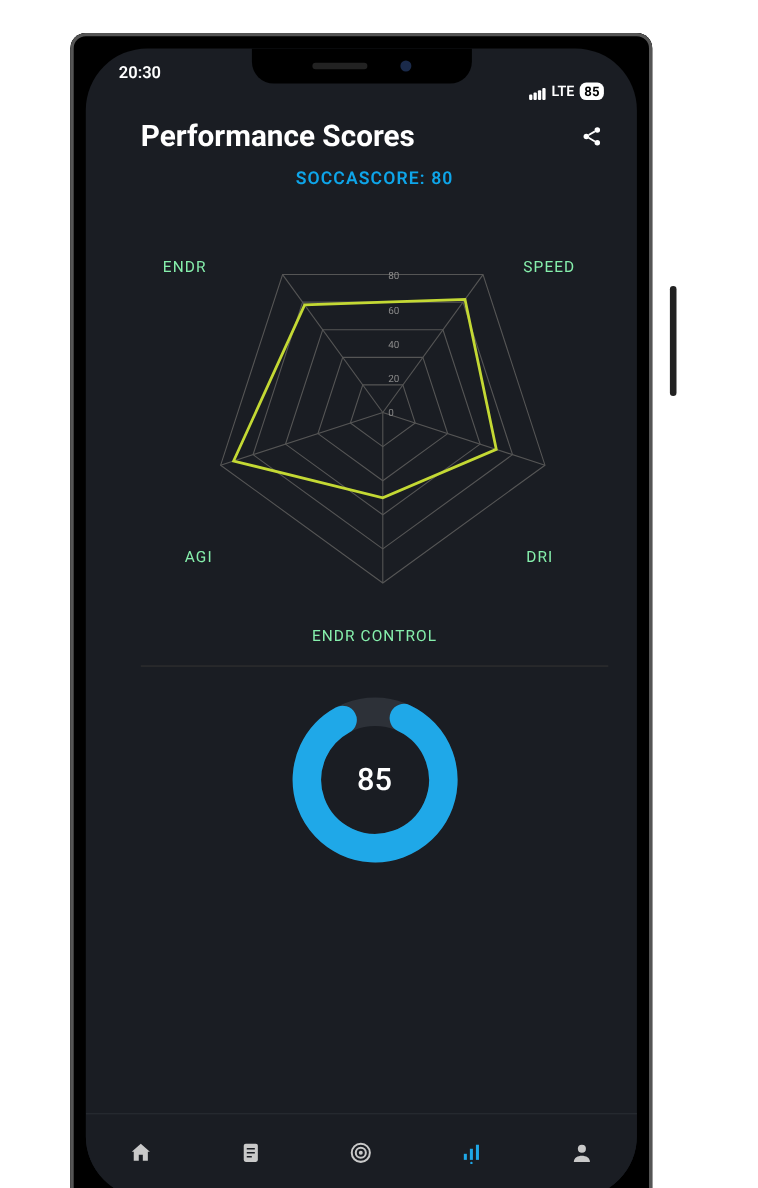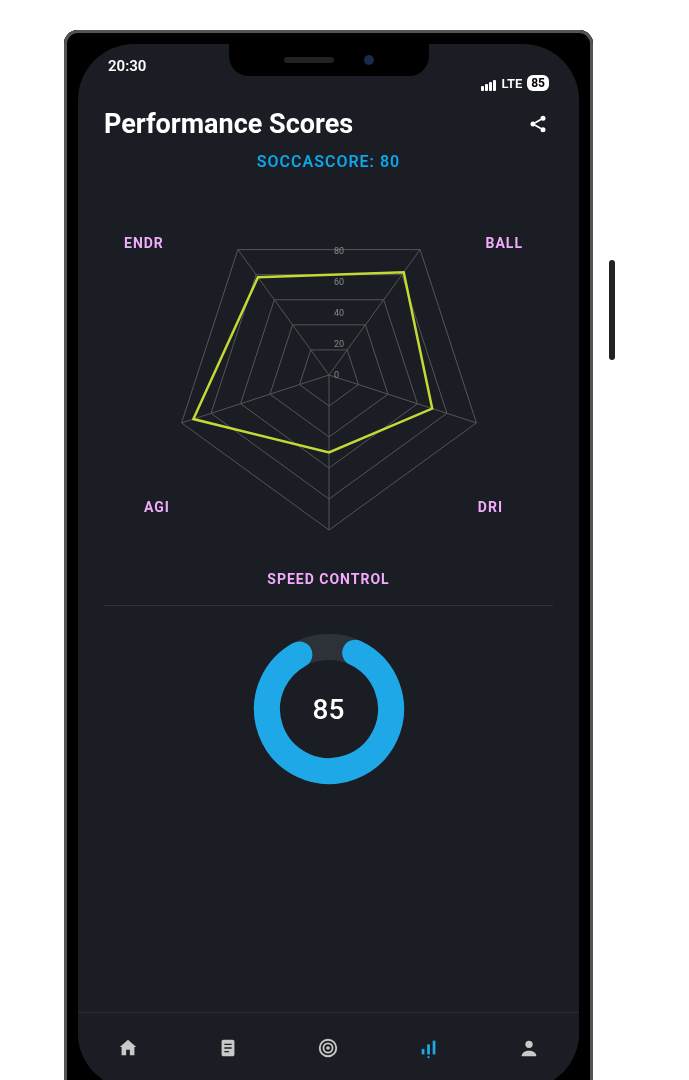--- a/index.html
+++ b/index.html
@@ -16,28 +16,28 @@
   .cam{width:10px;height:10px;background:#1a2a4a;border-radius:50%;}
   .status-bar{height:44px;display:flex;justify-content:space-between;align-items:center;padding:0 30px;font-size:15px;font-weight:600;position:relative;z-index:5;}
   .status-right{display:flex;align-items:flex-end;gap:5px;font-size:13px;margin-top:34px;}
   .signal{display:inline-flex;align-items:flex-end;gap:1px;}
   .signal span{width:3px;background:#fff;border-radius:1px;}
   .signal span:nth-child(1){height:5px;}
   .signal span:nth-child(2){height:7px;}
   .signal span:nth-child(3){height:9px;}
   .signal span:nth-child(4){height:11px;}
   .battery{display:inline-flex;align-items:center;background:#fff;color:#000;border-radius:6px;padding:1px 4px;font-weight:700;font-size:12px;}
-  .content{padding:10px 26px 0 26px;}
+  .content{padding:10px 26px 0 14px;margin-left:36px;}
   .header{display:flex;justify-content:space-between;align-items:center;margin-top:10px;}
   .title{font-size:27px;font-weight:700;margin:0;}
   .share{width:30px;height:30px;display:flex;align-items:center;justify-content:center;}
   .subtitle{text-align:center;font-size:16px;font-weight:600;letter-spacing:1px;margin-top:12px;color:#0ea5e9;}
   .radar-wrap{position:relative;width:100%;height:420px;margin-top:4px;}
   .radar-wrap svg{display:block;margin:0 auto;}
-  .radar-label{position:absolute;font-size:14px;font-weight:700;letter-spacing:1px;color:#f0abfc;}
+  .radar-label{position:absolute;font-size:14px;font-weight:400;letter-spacing:1px;color:#86efac;}
   .divider{border:0;border-top:1px solid #333;margin:10px 0 18px 0;}
   .details-header{display:flex;justify-content:space-between;align-items:center;margin-bottom:12px;}
   .details-title{font-size:20px;font-weight:700;margin:0;}
   .chevs{display:flex;gap:10px;align-items:center;}
   .chev{width:32px;height:32px;border-radius:50%;display:flex;align-items:center;justify-content:center;}
   .chev.dim{color:#555;}
   .chev.lit{background:#2f333b;color:#fff;}
   .ring-wrap{display:flex;justify-content:center;position:relative;}
   .ring-val{position:absolute;top:50%;left:50%;transform:translate(-50%,-50%);font-size:28px;font-weight:500;}
   .tabbar{position:absolute;bottom:0;left:0;right:0;height:70px;background:#1a1d23;border-top:1px solid #2a2d33;display:flex;justify-content:space-around;align-items:center;padding-bottom:6px;}
@@ -103,23 +103,23 @@
               <line x1="220" y1="200" x2="220" y2="355" stroke="#555"></line>
               <line x1="220" y1="200" x2="72.58623997425121" y2="247.89763412811686" stroke="#555"></line>
               <line x1="220" y1="200" x2="128.89328589466663" y2="74.60236587188317" stroke="#555"></line>
               <text x="225" y="203" class="tick-label">0</text>
               <text x="225" y="172" class="tick-label">20</text>
               <text x="225" y="141" class="tick-label">40</text>
               <text x="225" y="110" class="tick-label">60</text>
               <text x="225" y="79" class="tick-label">80</text>
               <path d="M294.70750556637336 97.17394001494418L323.18963201802416 233.5283438896818L220 277.5L84.37934077631112 244.06582339786752L148.93676299784 102.18984538006886Z" fill="none" stroke="#c4d934" stroke-width="2.5"></path>
             </svg>
-          <div class="radar-label" style="top:60px;right:30px;">BALL</div>
+          <div class="radar-label" style="top:60px;right:30px;">SPEED</div>
           <div class="radar-label" style="bottom:80px;right:50px;">DRI</div>
-          <div class="radar-label" style="bottom:8px;left:50%;transform:translateX(-50%);">SPEED CONTROL</div>
+          <div class="radar-label" style="bottom:8px;left:50%;transform:translateX(-50%);">ENDR CONTROL</div>
           <div class="radar-label" style="bottom:80px;left:40px;">AGI</div>
           <div class="radar-label" style="top:60px;left:20px;">ENDR</div>
         </div>
 
         <hr class="divider">
 
 
         <div class="ring-wrap">
           <svg id="ring-svg" width="170" height="170" viewBox="0 0 170 170">
               <circle cx="85" cy="85" r="62" fill="none" stroke="#2d3138" stroke-width="26"></circle>

